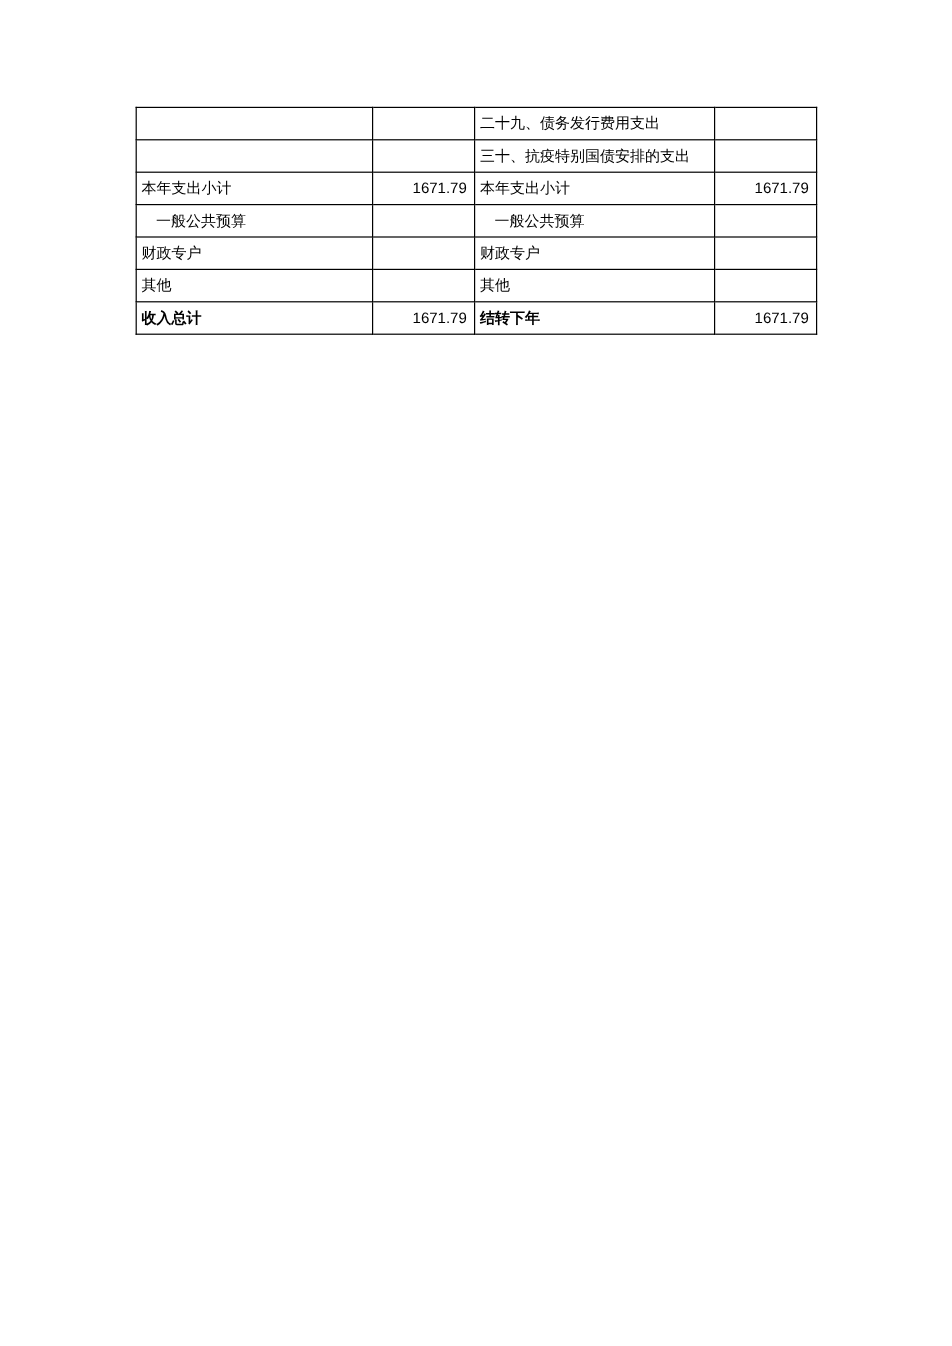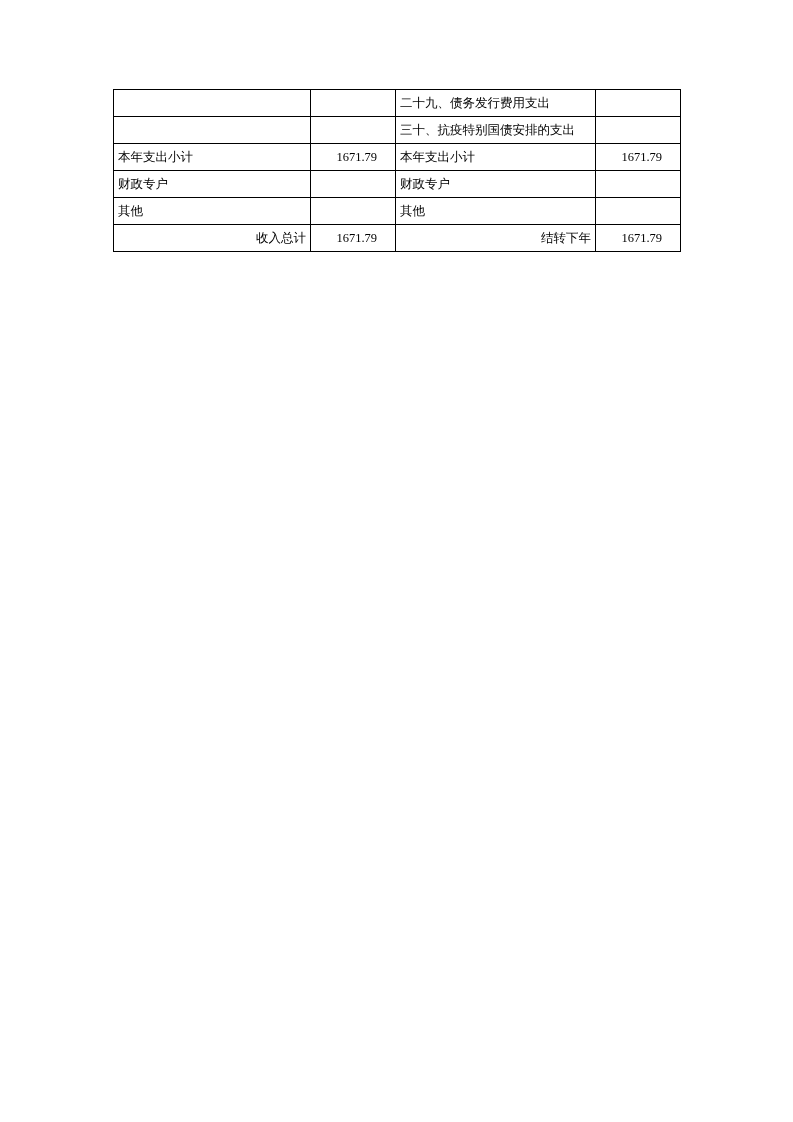--- a/index.html
+++ b/index.html
@@ -40,28 +40,28 @@
     font-family: "Liberation Serif", "DejaVu Serif", serif;
   }
   .col-label { width: 197px; }
   .col-value { width: 85px; }
   .col-label2 { width: 200px; }
   .col-value2 { width: 85px; }
 
   td.text-left { text-align: left; }
   td.num {
     text-align: right;
-    font-family: Liberation Serif, serif;
-    padding-right: 18px;
+    font-family: Liberation Sans, sans-serif;
+    padding-right: 6px;
     margin-left: 32px;
   }
   td.indent { padding-left: 16px; }
   tr.total-row td {
-    text-align: right;
-    font-weight: normal;
+    text-align: left;
+    font-weight: bold;
   }
   tr.total-row td.num {
     text-align: right;
     font-weight: normal;
   }
   tr.total-row {
     height: 27px;
   }
 </style>
 </head>
@@ -88,20 +88,26 @@
           <td class="text-left">三十、抗疫特别国债安排的支出</td>
           <td class="num"></td>
         </tr>
         <tr>
           <td class="text-left">本年支出小计</td>
           <td class="num">1671.79</td>
           <td class="text-left">本年支出小计</td>
           <td class="num">1671.79</td>
         </tr>
         <tr>
+          <td class="text-left indent">一般公共预算</td>
+          <td class="num"></td>
+          <td class="text-left indent">一般公共预算</td>
+          <td class="num"></td>
+        </tr>
+        <tr>
           <td class="text-left">财政专户</td>
           <td class="num"></td>
           <td class="text-left">财政专户</td>
           <td class="num"></td>
         </tr>
         <tr>
           <td class="text-left">其他</td>
           <td class="num"></td>
           <td class="text-left">其他</td>
           <td class="num"></td>

